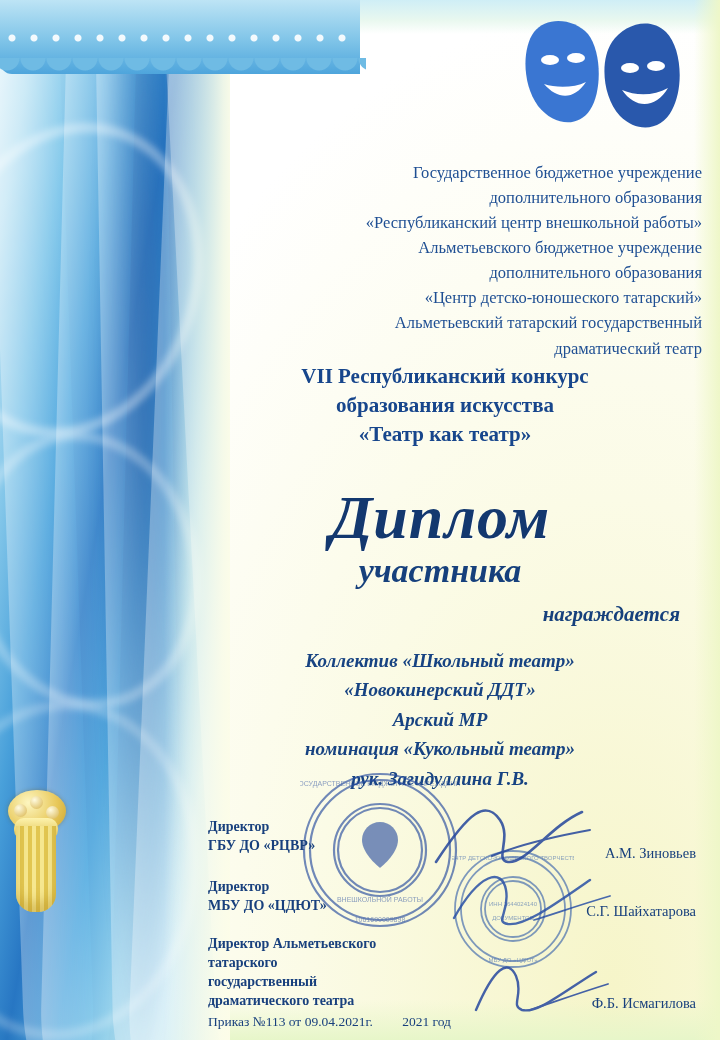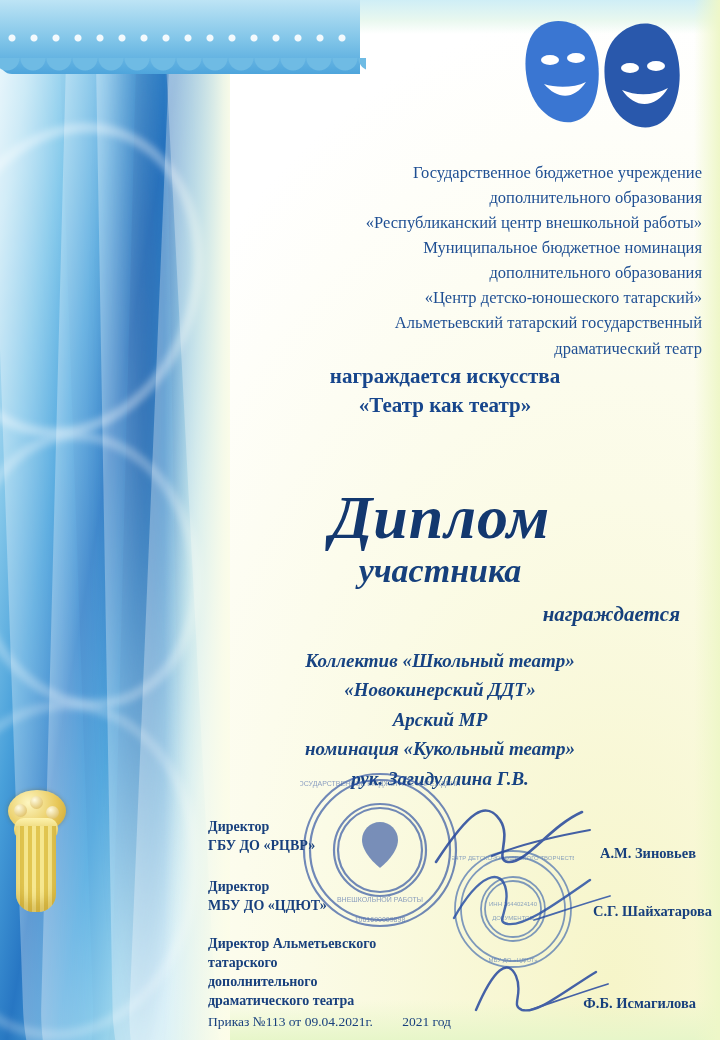--- a/index.html
+++ b/index.html
@@ -221,26 +221,26 @@
     font-style: italic;
     font-weight: bold;
     font-size: 19px;
     line-height: 1.55;
     color: #174382;
   }
 
   
   .sig-row { position: absolute; font-size: 14px; line-height: 1.35; color: #18407d; }
   .sig-left { font-weight: bold; }
-  .sig-name { position: absolute; font-size: 14.5px; font-weight: bold; color: #18407d; }
+  .sig-name { position: absolute; font-size: 14.5px; font-weight: normal; color: #18407d; }
 
   .sig1 { left: 208px; top: 818px; }
   .sig1n { right: 24px; top: 845px; }
   .sig2 { left: 208px; top: 878px; }
-  .sig2n { right: 8px; top: 903px; }
+  .sig2n { right: 24px; top: 903px; }
   .sig3 { left: 208px; top: 935px; }
   .sig3n { right: 24px; top: 995px; margin-left: 30px; }
 
   .order-line {
     position: absolute;
     left: 208px; top: 1014px;
     font-size: 13.5px;
     color: #18407d;
   }
   .order-line .year { margin-left: 26px; }
@@ -313,29 +313,30 @@
         <ellipse cx="140" cy="48" rx="9" ry="5"></ellipse>
         <path d="M106 72 C120 92 140 90 152 70 C138 78 120 78 106 72 Z"></path>
       </g>
     </svg>
   </div>
 
   <div class="org-block">
     <div>Государственное бюджетное учреждение</div>
     <div>дополнительного образования</div>
     <div>«Республиканский центр внешкольной работы»</div>
-    <div>Муниципальное бюджетное номинация</div>
+    <div>Альметьевского бюджетное учреждение</div>
     <div>дополнительного образования</div>
     <div>«Центр детско-юношеского татарский»</div>
     <div>Альметьевский татарский государственный</div>
     <div>драматический театр</div>
   </div>
 
   <div class="contest-block">
-    <div>награждается искусства</div>
+    <div>VII Республиканский конкурс</div>
+    <div>образования искусства</div>
     <div>«Театр как театр»</div>
   </div>
 
   <div class="diploma-word">Диплом</div>
   <div class="subtitle-word">участника</div>
   <div class="awarded-word">награждается</div>
 
   <div class="recipient-block">
     <div>Коллектив «Школьный театр»</div>
     <div>«Новокинерский ДДТ»</div>
@@ -407,21 +408,21 @@
 
   <div class="sig-row sig2 sig-left">
     <div>Директор</div>
     <div>МБУ ДО «ЦДЮТ»</div>
   </div>
   <div class="sig-name sig2n">С.Г. Шайхатарова</div>
 
   <div class="sig-row sig3 sig-left">
     <div>Директор Альметьевского</div>
     <div>татарского</div>
-    <div>дополнительного</div>
+    <div>государственный</div>
     <div>драматического театра</div>
   </div>
   <div class="sig-name sig3n">Ф.Б. Исмагилова</div>
 
   <div class="order-line">
     <span>Приказ №113 от 09.04.2021г.</span>
     <span class="year">2021 год</span>
   </div>
 
 </div>

